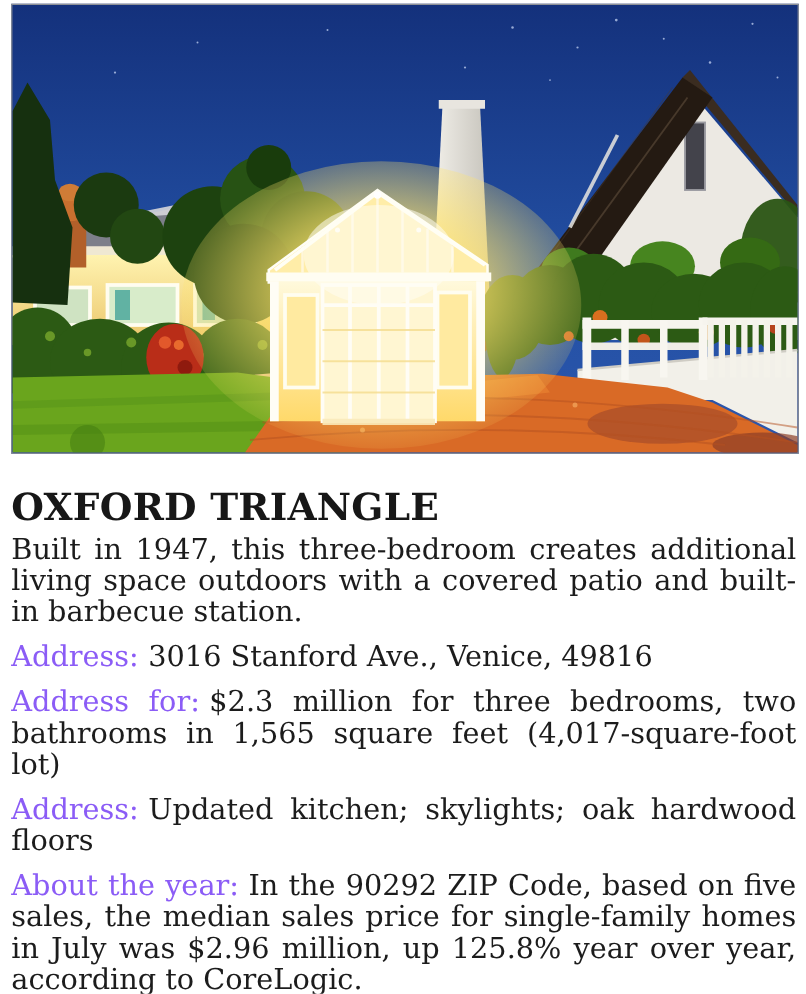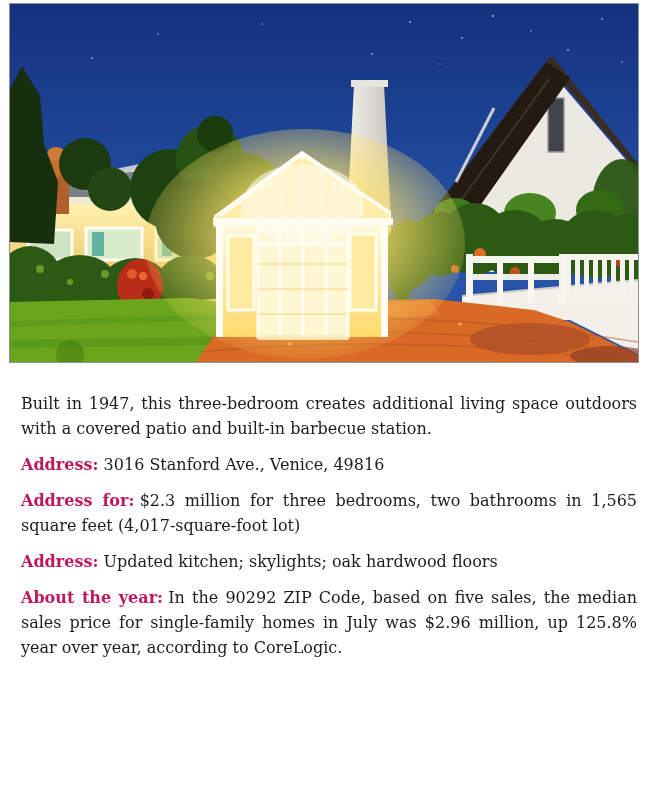--- a/index.html
+++ b/index.html
@@ -4,23 +4,23 @@
 <style>
   html,body{margin:0;padding:0;background:#ffffff;}
   body{width:645px;height:795px;overflow:hidden;
        font-family:"DejaVu Serif","Liberation Serif",serif;color:#1a1a1a;}
   .page{padding:3px 8px 0 9px;box-sizing:border-box;width:645px;}
   .photo-frame{margin:0 0 28px 0;width:628px;height:358px;
        border:1px solid #8e9196;background:#16337f;line-height:0;}
   .photo-frame svg{width:628px;height:358px;display:block;}
   h1.title{margin:0 0 5px 0;font-size:30px;line-height:32px;font-weight:bold;
        letter-spacing:.2px;color:#171717;}
-  p.body-par{margin:0 0 11px 12px;font-size:16px;line-height:25px;
+  p.body-par{margin:0 0 11px 0;font-size:23px;line-height:25px;
        text-align:justify;color:#1c1c1c;}
-  .lbl{font-weight:bold;margin-right:.33em;color:#be185d;}
+  .lbl{font-weight:normal;margin-right:.33em;color:#8b5cf6;}
 </style>
 </head>
 <body>
 
 <div class="page">
 
   <figure class="photo-frame">
     <svg viewBox="0 0 628 358" preserveAspectRatio="none" role="img">
       <defs>
         <linearGradient id="skyGrad" x1="0" y1="0" x2="0" y2="1">
@@ -253,20 +253,21 @@
         </g>
         <rect x="248" y="331" width="90" height="5" fill="#fae9b8" opacity="0.9"></rect>
         <ellipse cx="293" cy="200" rx="60" ry="40" fill="#fffef2" opacity="0.55"></ellipse>
         <circle cx="292" cy="152" r="3" fill="#ffffff"></circle>
         <circle cx="260" cy="180" r="2" fill="#fffef8" opacity="0.9"></circle>
         <circle cx="325" cy="180" r="2" fill="#fffef8" opacity="0.9"></circle>
       </g>
     </svg>
   </figure>
 
+  <h1 class="title">OXFORD TRIANGLE</h1>
 
   <p class="body-par">Built in 1947, this three-bedroom creates additional living space outdoors with a covered patio and built-in barbecue station.</p>
 
   <p class="body-par"><strong class="lbl">Address:</strong><span>3016 Stanford Ave., Venice, 49816</span></p>
 
   <p class="body-par"><strong class="lbl">Address for:</strong><span>$2.3 million for three bedrooms, two bathrooms in 1,565 square feet (4,017-square-foot lot)</span></p>
 
   <p class="body-par"><strong class="lbl">Address:</strong><span>Updated kitchen; skylights; oak hardwood floors</span></p>
 
   <p class="body-par"><strong class="lbl">About the year:</strong><span>In the 90292 ZIP Code, based on five sales, the median sales price for single-family homes in July was $2.96 million, up 125.8% year over year, according to CoreLogic.</span></p>

